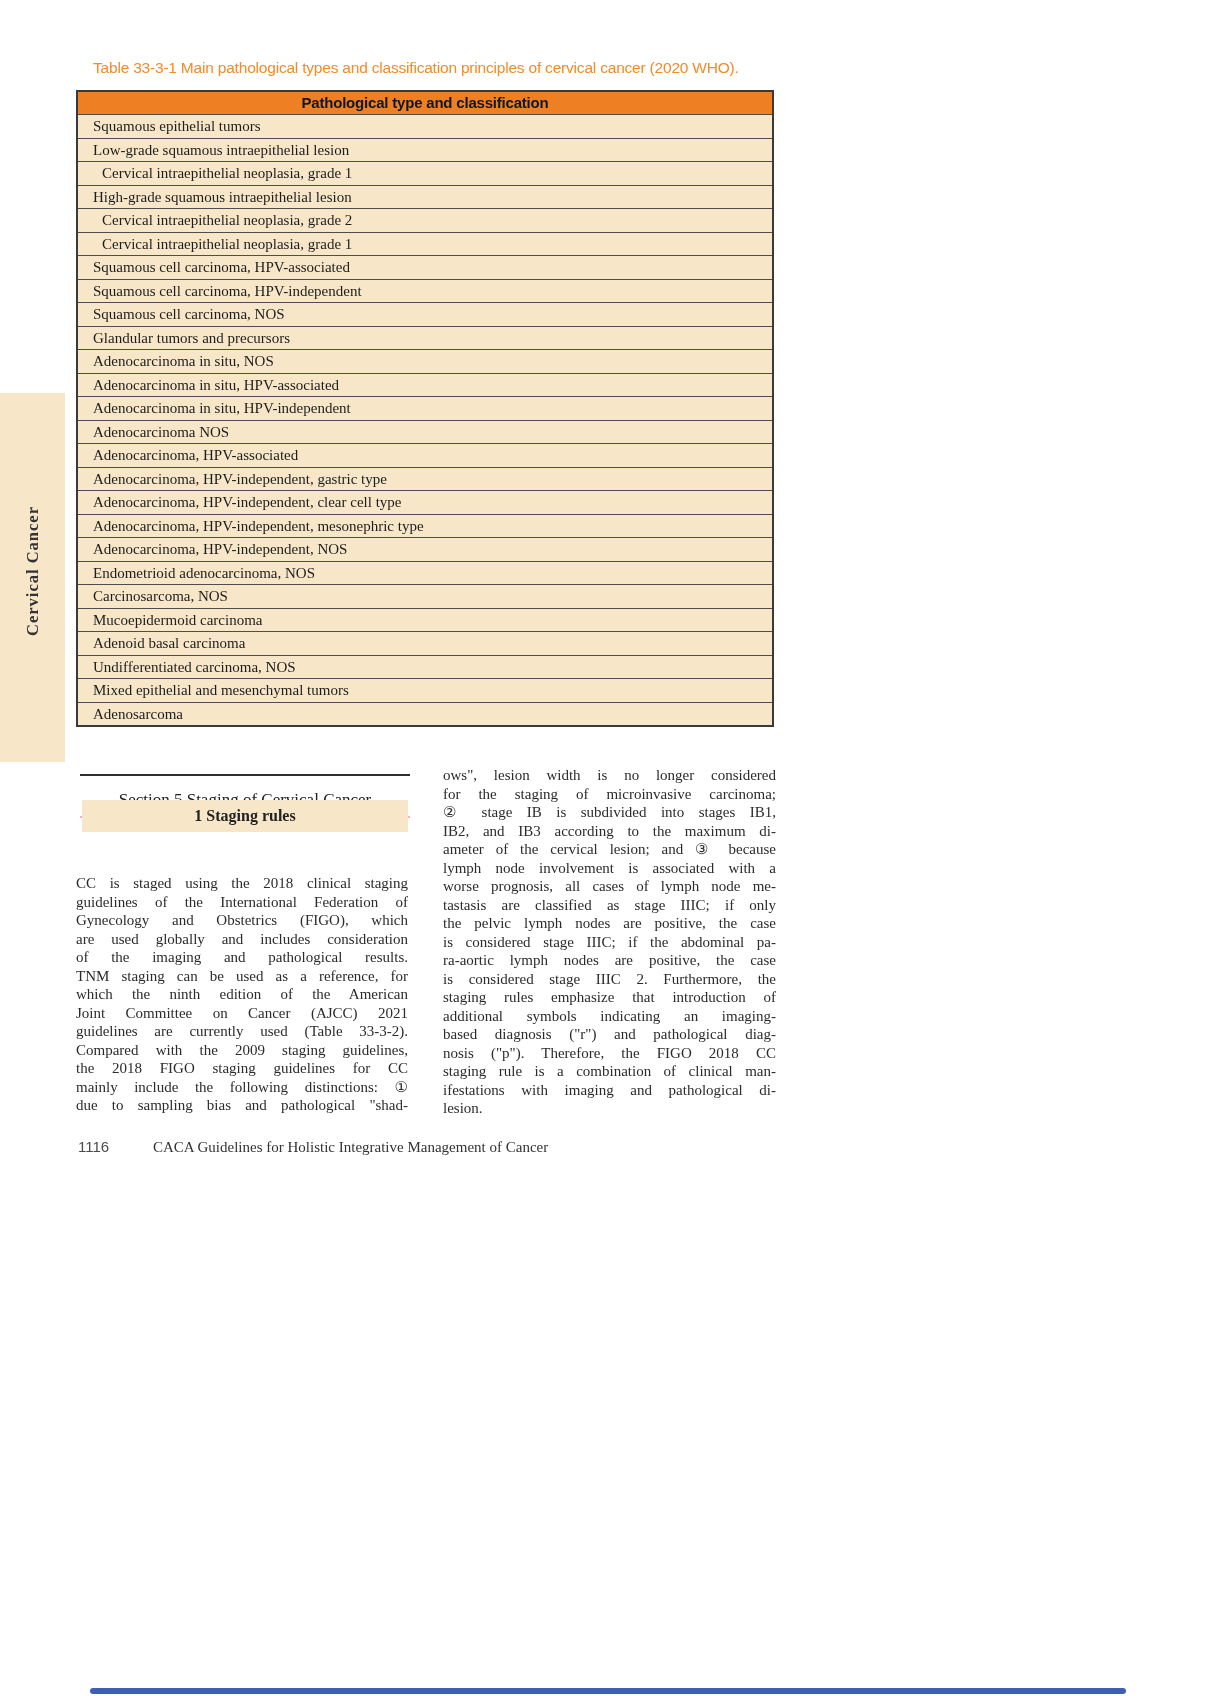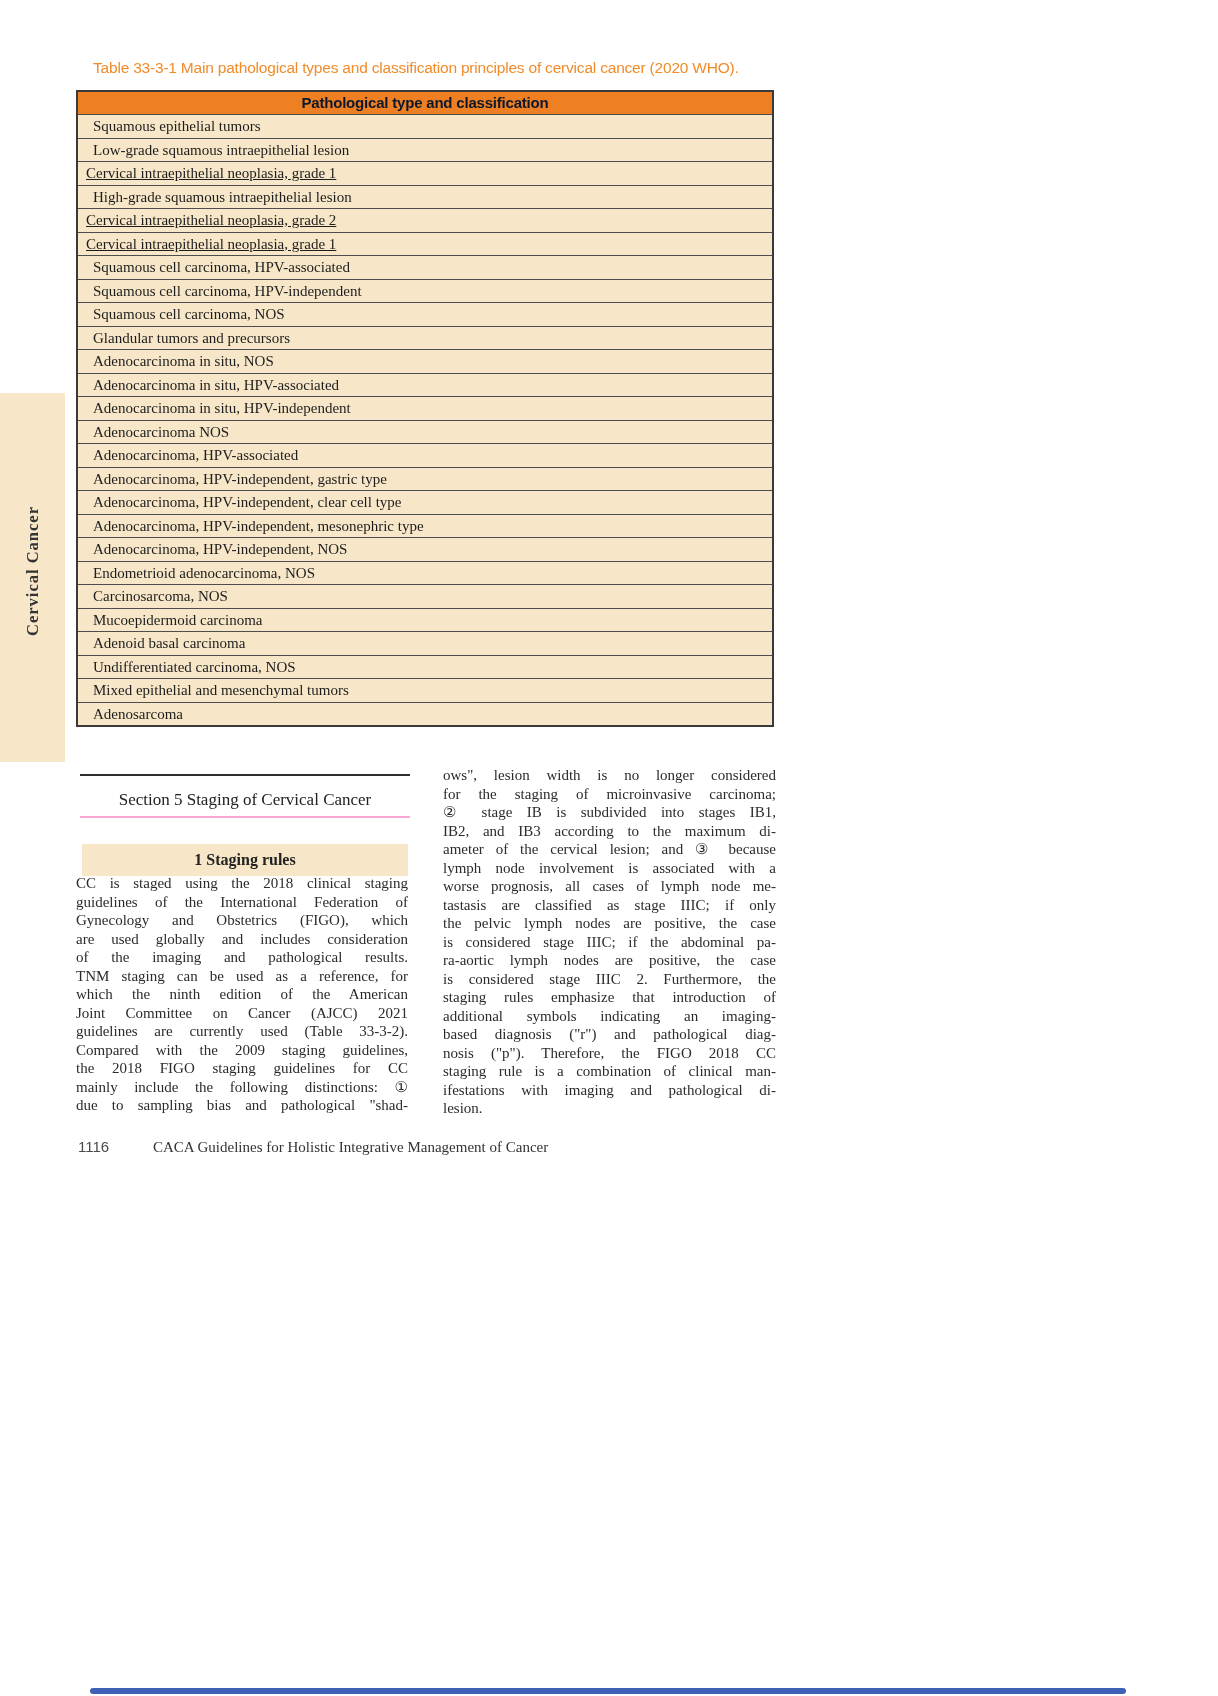--- a/index.html
+++ b/index.html
@@ -48,21 +48,21 @@
   .prow {
     height: 22.5px;
     line-height: 22.5px;
     border-top: 1px solid #4d4d4d;
     padding-left: 15px;
     font-size: 15px;
     color: #1d1d1d;
     white-space: nowrap;
     overflow: hidden;
   }
-  .prow.indent { padding-left: 8px; text-decoration: underline; }
+  .prow.indent { padding-left: 24px; }
 
   
   .side-tab {
     position: absolute;
     left: 0;
     top: 393px;
     width: 65px;
     height: 369px;
     background: var(--cream, #F7E7C8);
   }
@@ -93,21 +93,21 @@
     font-size: 17px;
     font-weight: normal;
     color: #222222;
     box-sizing: border-box;
   }
 
   
   .sub-heading {
     position: absolute;
     left: 82px;
-    top: 844px;
+    top: 800px;
     width: 326px;
     height: 32px;
     line-height: 32px;
     background: var(--cream, #F7E7C8);
     text-align: center;
     font-size: 16px;
     font-weight: bold;
     color: #222222;
   }
 

